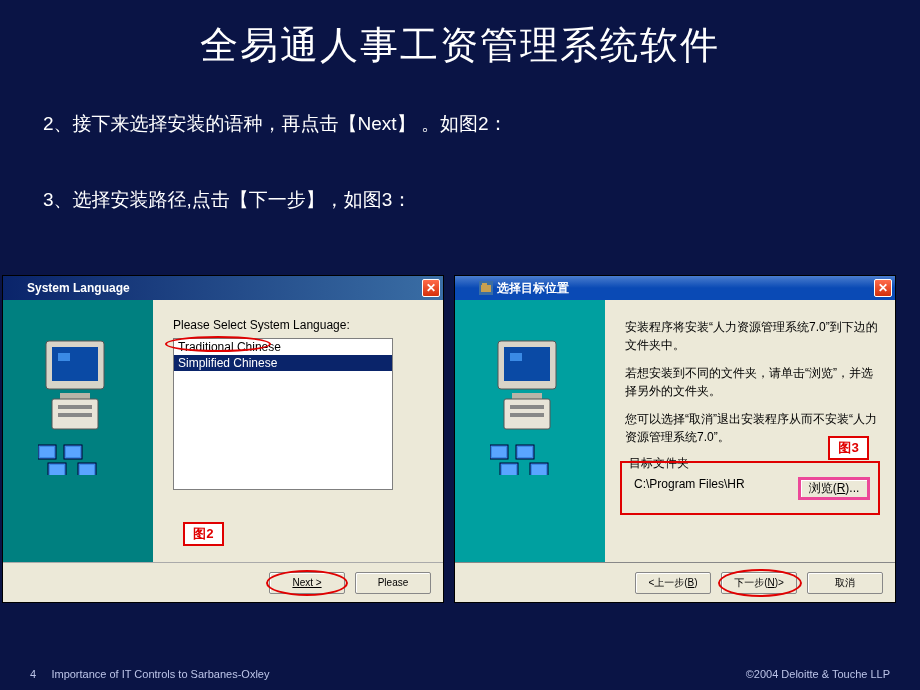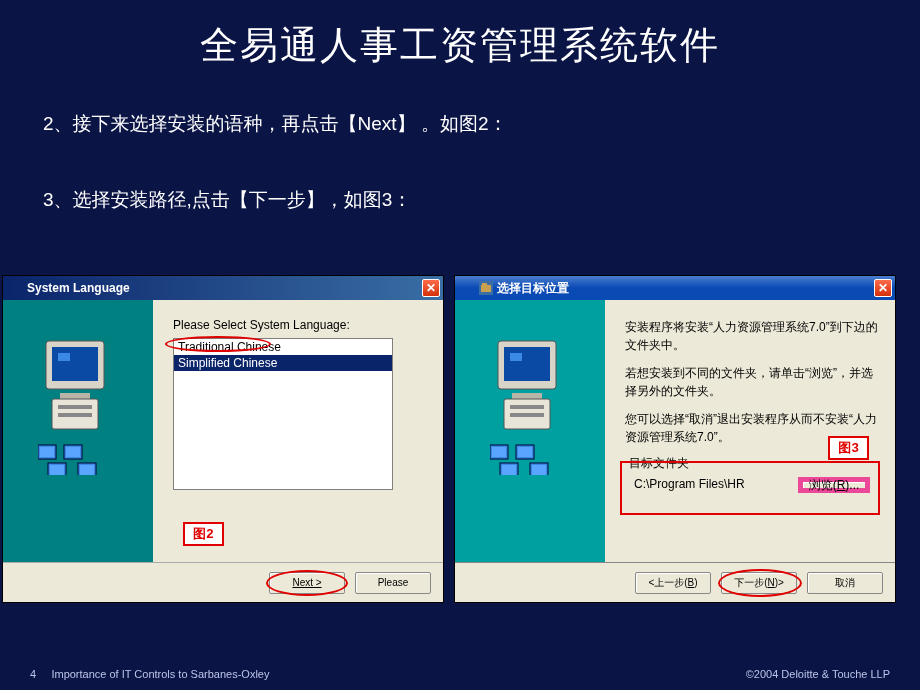--- a/index.html
+++ b/index.html
@@ -153,23 +153,23 @@
   }
   .dest-legend {
     position: absolute; top: -8px; left: 3px;
     background: #ece9d8;
     padding: 0 4px;
     font-size: 12px;
   }
   .dest-row { display: flex; align-items: flex-start; gap: 3px; }
   .dest-path { flex: 1; font-size: 12px; padding-left: 4px; }
   .browse-btn {
-    width: 72px; height: 16px;
-    background: #ece9d8;
-    border: 5px solid #ec4899;
+    width: 72px; height: 23px;
+    background: #ece9d8;
+    border: 3px solid #ec4899;
     font-size: 12px;
     display: flex; align-items: center; justify-content: center;
     box-shadow: inset 1px 1px 0 #fff;
   }
   .red-box-outline {
     position: absolute;
     border: 2px solid #e00000;
     pointer-events: none;
   }
   .dialog2 .right-panel { background: #ece9d8; }

